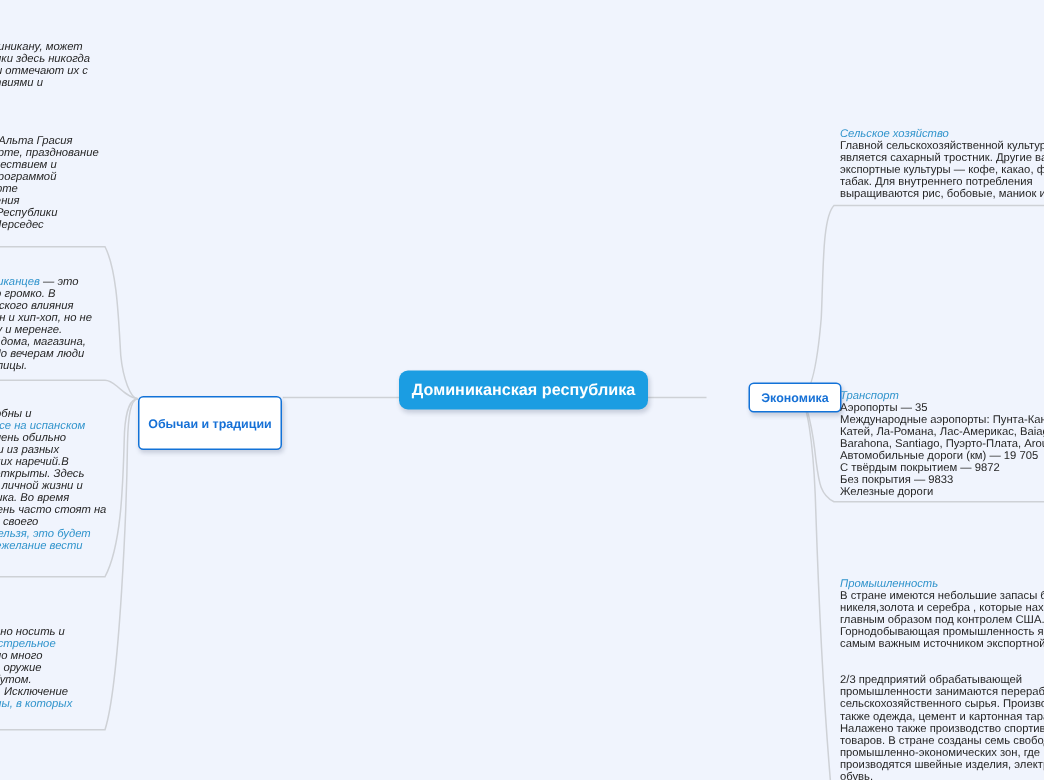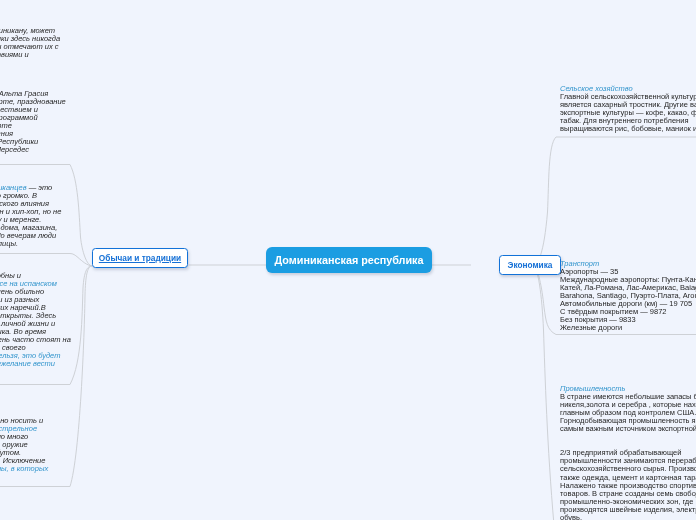--- a/index.html
+++ b/index.html
@@ -12,21 +12,21 @@
   svg.links path{fill:none;stroke:#ced1d6;stroke-width:1;}
 
   .node{position:absolute;box-sizing:border-box;white-space:nowrap;}
   .root{left:266px;top:247px;width:166px;height:26px;
         background:#1b9de2;border-radius:6px;color:#ffffff;font-weight:bold;font-size:10.8px;
         display:flex;align-items:center;justify-content:center;
         box-shadow:1px 2px 3px rgba(60,75,105,0.22);}
   .branch{background:#ffffff;border:1.7px solid #1272d8;border-radius:3.5px;color:#1570d6;
         font-weight:bold;font-size:8.3px;display:flex;align-items:center;justify-content:center;
         box-shadow:1px 2px 3px rgba(60,75,105,0.22);}
-  #b-left{left:92px;top:248px;width:96px;height:20px;text-decoration:underline;}
+  #b-left{left:92px;top:264px;width:96px;height:36px;}
   #b-right{left:499px;top:255px;width:62px;height:20px;}
 
   .txt{position:absolute;font-size:7.5px;line-height:8.05px;color:#262626;}
   .lt{width:185px;left:-116.7px;text-align:left;font-style:italic;}
   .rt{width:170px;left:560px;text-align:left;}
   .hd{color:#3194cc;font-style:italic;display:block;}
   .lnk{color:#3194cc;}
   .gap{display:block;height:8.05px;}
   .ln{display:block;white-space:nowrap;min-height:8.05px;}
 </style>

